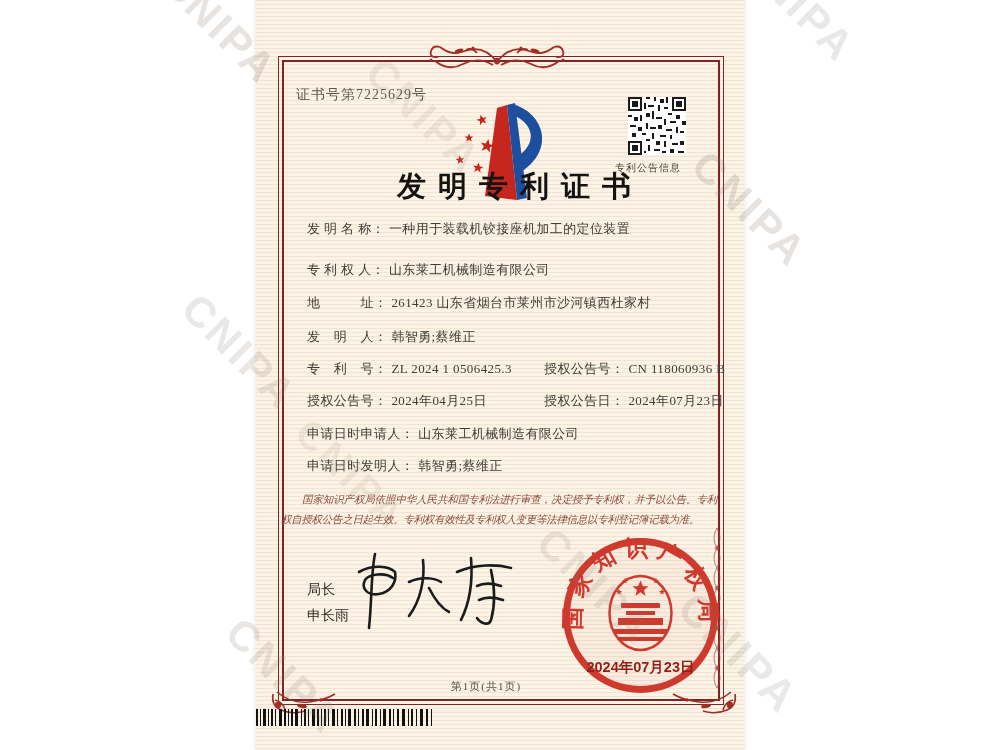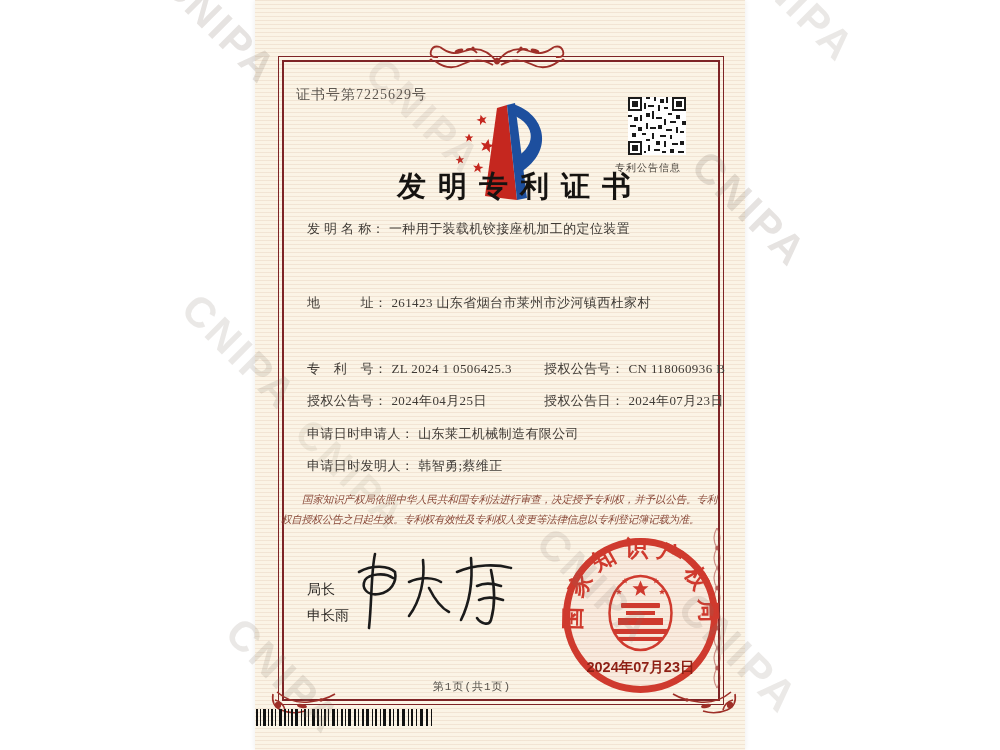--- a/index.html
+++ b/index.html
@@ -66,22 +66,22 @@
 
   
   .signer{position:absolute;left:52px;top:577px;font-size:14px;color:#2f2b27;line-height:26px;}
   .signature{position:absolute;left:90px;top:542px;}
 
   
   .seal{position:absolute;left:303px;top:533px;}
 
   
   .page-footer{
-    position:absolute;left:19px;top:679px;width:396px;text-align:center;
-    font-size:11px;color:#55504a;letter-spacing:1px;font-family:Liberation Mono, monospace;
+    position:absolute;left:33px;top:679px;width:396px;text-align:center;
+    font-size:11px;color:#55504a;letter-spacing:1px;
   }
   .barcode{position:absolute;left:1px;top:709px;}
 
   .ornament-top{position:absolute;left:162px;top:36px;}
   .orn-bl{position:absolute;left:14px;top:690px;}
   .orn-br{position:absolute;left:406px;top:690px;transform:scaleX(-1);}
   .orn-right{position:absolute;left:452px;top:528px;}
 </style>
 </head>
 <body>
@@ -217,21 +217,23 @@
             <rect x="8" y="27" width="1" height="1"></rect>
         </g>
       </svg>
     </div>
     <div class="qr-caption">专利公告信息</div>
 
     <h1 class="title">发明专利证书</h1>
 
     <div class="fields">
       <div class="row r0"><span class="lbl">发 明 名 称：</span><span class="val">一种用于装载机铰接座机加工的定位装置</span></div>
+      <div class="row r1"><span class="lbl">专 利 权 人：</span><span class="val">山东莱工机械制造有限公司</span></div>
       <div class="row r2"><span class="lbl">地　　　址：</span><span class="val">261423 山东省烟台市莱州市沙河镇西杜家村</span></div>
+      <div class="row r3"><span class="lbl">发　明　人：</span><span class="val">韩智勇;蔡维正</span></div>
       <div class="row r4">
         <span class="lbl">专　利　号：</span><span class="val">ZL 2024 1 0506425.3</span>
         <span class="col2"><span class="lbl">授权公告号：</span><span class="val">CN 118060936 B</span></span>
       </div>
       <div class="row r5">
         <span class="lbl">授权公告号：</span><span class="val">2024年04月25日</span>
         <span class="col2"><span class="lbl">授权公告日：</span><span class="val">2024年07月23日</span></span>
       </div>
       <div class="row r6"><span class="lbl">申请日时申请人：</span><span class="val">山东莱工机械制造有限公司</span></div>
       <div class="row r7"><span class="lbl">申请日时发明人：</span><span class="val">韩智勇;蔡维正</span></div>

